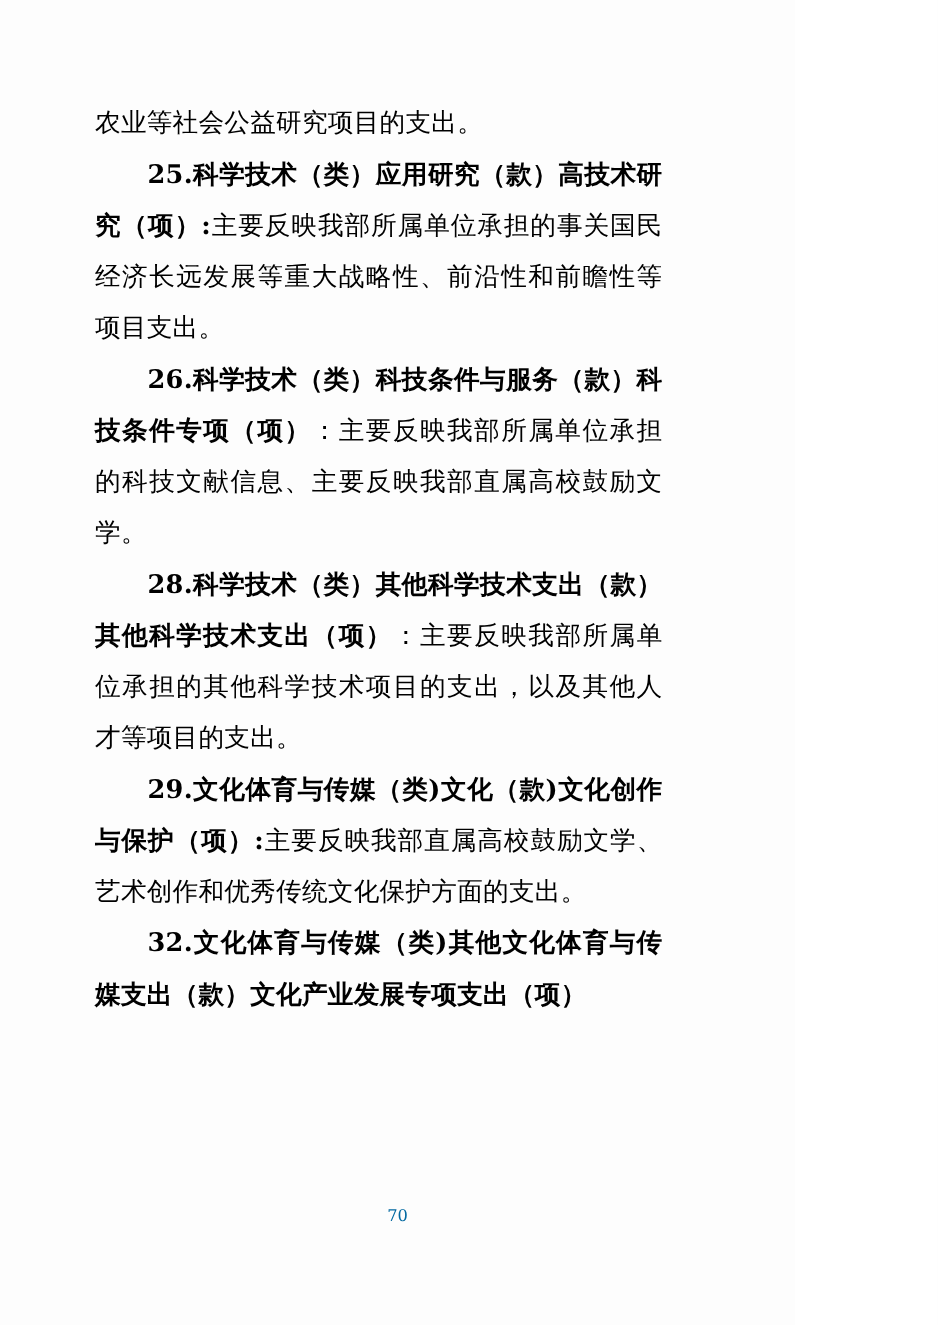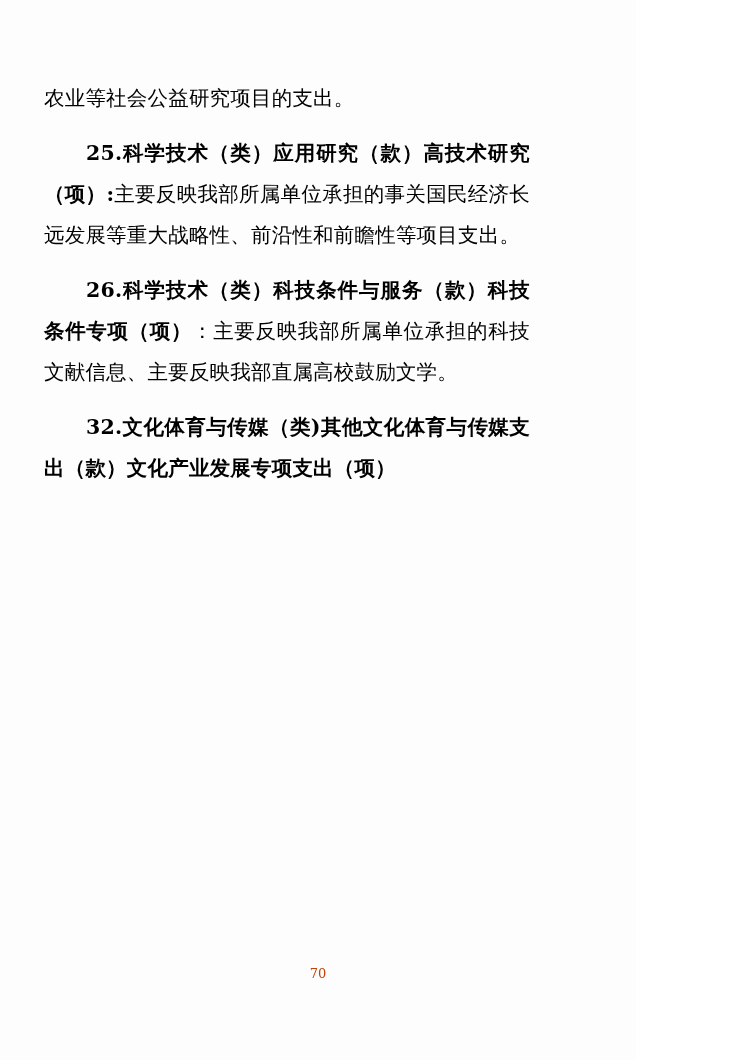--- a/index.html
+++ b/index.html
@@ -12,57 +12,59 @@
     background: #ffffff;
     font-family: "DejaVu Serif", "Liberation Serif", serif;
     color: #000000;
     overflow: hidden;
   }
   .page {
     position: relative;
     width: 636px;
     height: 1060px;
     box-sizing: border-box;
-    padding: 78px 106px 0 44px;
+    padding: 78px 106px 0 76px;
     background: #fdfdfd;
   }
   .doc-body {
     font-size: 20.5px;
     line-height: 41px;
     text-align: justify;
     letter-spacing: 0.2px;
   }
   .para {
     margin: 0 0 0 0;
     text-indent: 0;
   }
   .para + .para {
-    margin-top: 14px;
+    margin-top: 0;
   }
   .indent {
     text-indent: 42px;
   }
   .bold {
     font-weight: bold;
   }
   .page-number {
     position: absolute;
     left: 0;
     right: 0;
     top: 966px;
     text-align: center;
     font-size: 13px;
     font-family: "DejaVu Serif", "Liberation Serif", serif;
-    color: #c2410c;
+    color: #0369a1;
   }
 </style>
 </head>
 <body>
 
 <div class="page">
   <div class="doc-body" id="doc-body">
       <div class="para"><span class="">农业等社会公益研究项目的支出。</span></div>
       <div class="para indent"><span class="bold">25.科学技术（类）应用研究（款）高技术研究（项）:</span><span class="">主要反映我部所属单位承担的事关国民经济长远发展等重大战略性、前沿性和前瞻性等项目支出</span><span class="">。</span></div>
       <div class="para indent"><span class="bold">26.科学技术（类）科技条件与服务（款）科技条件专项（项）</span><span class="">：主要反映我部所属单位承担的科技文献信息、主要反映我部直属高校鼓励文学。</span></div>
+      <div class="para indent"><span class="bold">28.科学技术（类）其他科学技术支出（款）其他科学技术支出（项）</span><span class="">：主要反映我部所属单位承担的其他科学技术项目的支出，以及其他人才等项目的支出。</span></div>
+      <div class="para indent"><span class="bold">29.文化体育与传媒（类)文化（款)文化创作与保护（项）:</span><span class="">主要反映我部直属高校鼓励文学、艺术创作和优秀传统文化保护方面的支出。</span></div>
       <div class="para indent"><span class="bold">32.文化体育与传媒（类)其他文化体育与传媒支出（款）文化产业发展专项支出（项）</span></div>
     </div>
   <div class="page-number">70</div>
 </div>
 
 </body></html>

